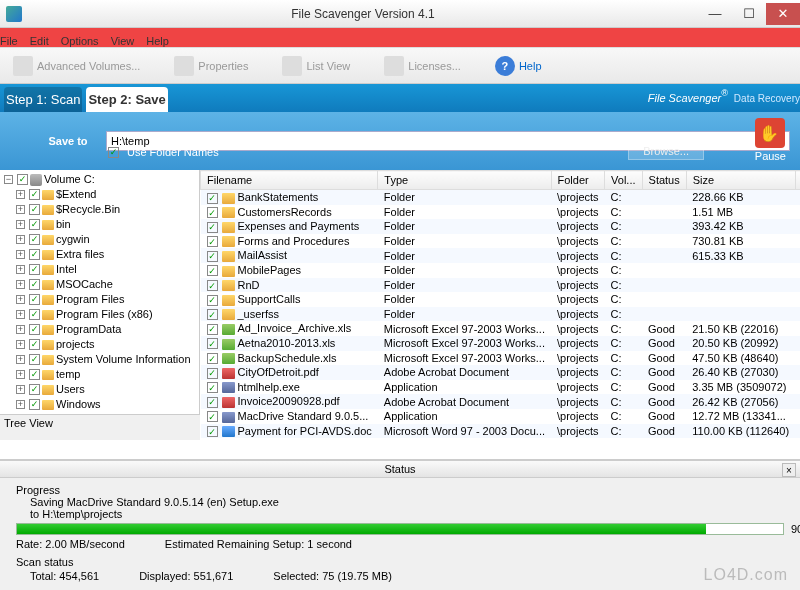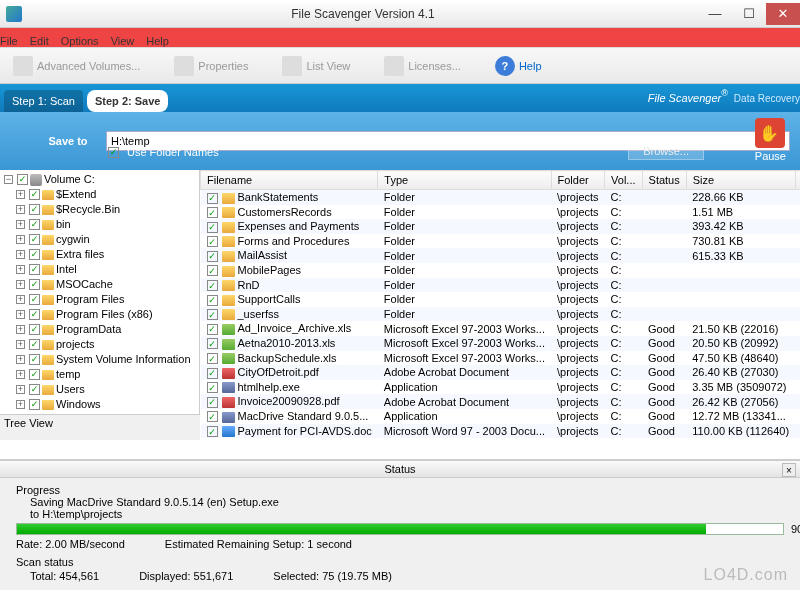--- a/index.html
+++ b/index.html
@@ -19,22 +19,22 @@
 
 
 .toolbar { height: 36px; display: flex; align-items: center; gap: 16px; padding: 2px 4px; background: linear-gradient(#f8f8f8,#e9e9e9); border-bottom: 1px solid #ccc; }
 .tbtn { display: flex; align-items: center; gap: 4px; padding: 4px 8px; color: #999; border: 1px solid transparent; }
 .tbtn .ticon { width: 20px; height: 20px; background: #ddd; border-radius: 2px; }
 .tbtn.help { color: #06c; }
 .tbtn.help .ticon { background: #3b7dd8; border-radius: 50%; color: #fff; display:flex; align-items:center; justify-content:center; font-weight:bold; }
 
 
 .stepbar { height: 28px; background: linear-gradient(#1896d6,#0f7bbd); display: flex; align-items: flex-end; position: relative; }
-.steptab { padding: 5px 8px; color: #fff; background: rgba(0,0,0,0.2); border-radius: 4px 4px 0 0; margin-left: 4px; font-size: 11px; }
-.steptab.active { background: #fff; color: #333; font-weight: bold; border-radius: 8px; }
+.steptab { padding: 5px 2px; color: #fff; background: rgba(0,0,0,0.2); border-radius: 4px 4px 0 0; margin-left: 4px; font-size: 13px; }
+.steptab.active { background: #fff; color: #333; font-weight: bold; }
 .brand { position: absolute; right: 0; top: 4px; color: #fff; font-style: italic; font-size: 15px; }
 .brand .r { font-size: 9px; vertical-align: super; }
 .brand .sub { font-style: normal; color: #cfe8ff; font-size: 10px; margin-left: 6px; }
 
 
 .savestrip { background: linear-gradient(#5db3e6,#3a96d4); padding: 6px 10px 6px 40px; display: flex; align-items: center; gap: 10px; height: 58px; position: relative; }
 .savestrip .lbl { color: #fff; font-weight: bold; width: 56px; text-align:center; }
 .savestrip input.path { flex: 1; height: 20px; padding: 2px 4px; border: 1px solid #aac; background: #fff; }
 .savestrip .folderchk { position: absolute; left: 108px; top: 34px; color: #fff; display:flex; align-items:center; gap:4px;}
 .savestrip .browse { position:absolute; right: 96px; top: 30px; color:#eee; background:rgba(255,255,255,0.2); border:1px solid rgba(255,255,255,0.3); padding:2px 14px;}

